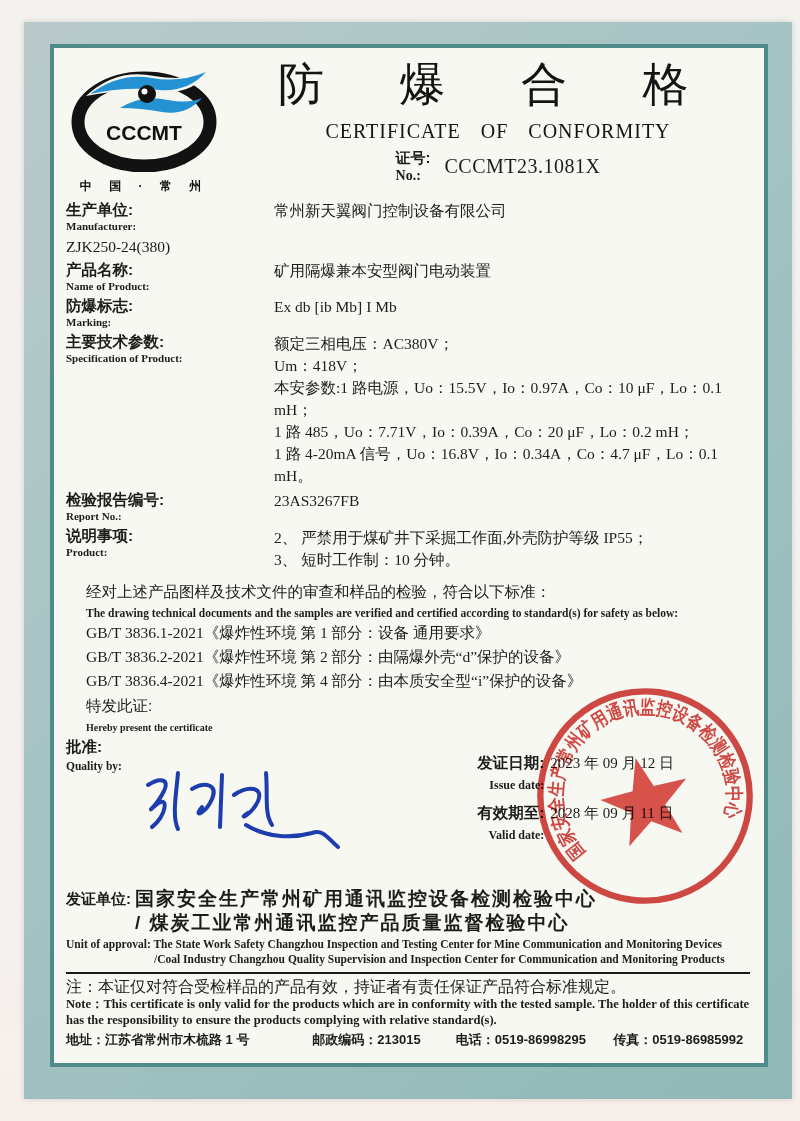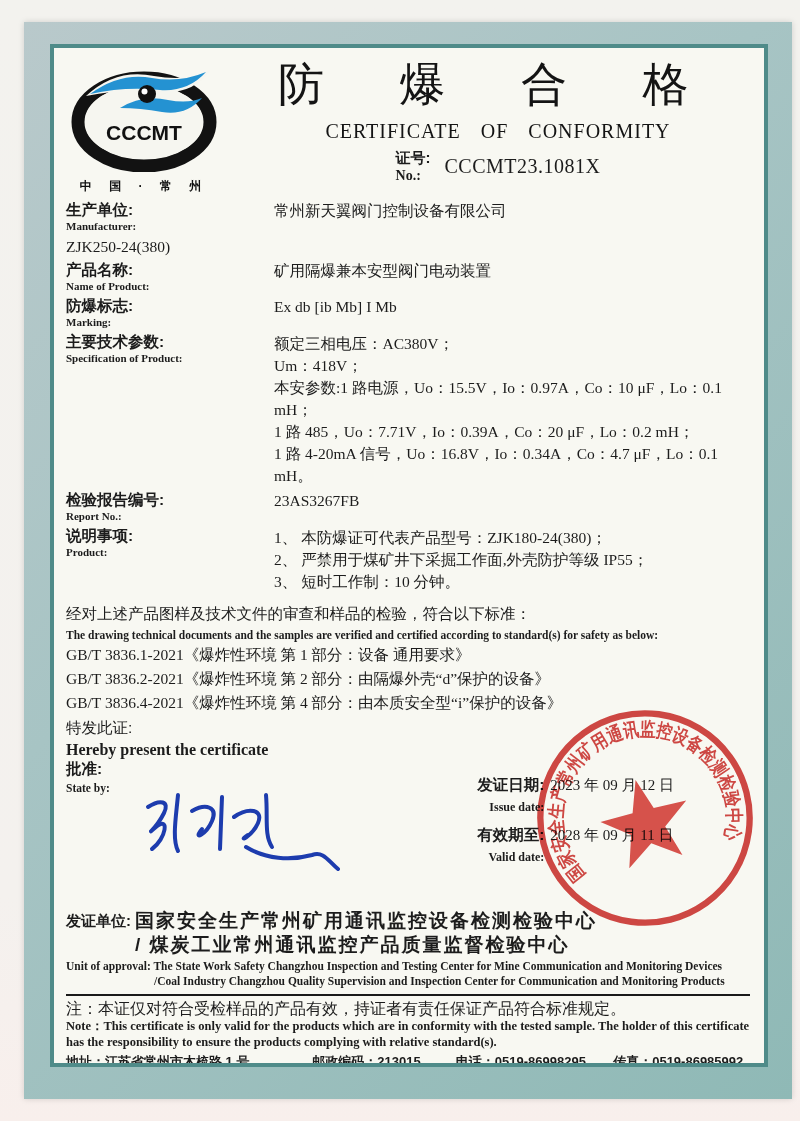--- a/index.html
+++ b/index.html
@@ -32,26 +32,26 @@
   .certno-value{font-size:20px;margin-left:14px;letter-spacing:.5px;}
   
   .fields{margin-top:4px;}
   .row{display:flex;margin-bottom:3px;}
   .lab{width:208px;flex:0 0 208px;}
   .lab-cn{font-family:"Liberation Sans","DejaVu Sans",sans-serif;font-weight:bold;font-size:15.5px;line-height:19px;}
   .lab-en{font-weight:bold;font-size:11px;line-height:14px;}
   .val{flex:1;font-size:15.5px;line-height:20px;padding-top:1px;}
   .val-line{font-size:15.5px;line-height:22px;}
   
-  .standards{margin-top:10px;}
+  .standards{margin-top:10px;margin-left:20px;}
   .std-intro-cn{font-family:"Liberation Sans","DejaVu Sans",sans-serif;font-size:15.5px;line-height:22px;}
   .std-intro-en{font-weight:bold;font-size:11.5px;line-height:16px;margin-top:2px;}
   .std-item{font-size:15.5px;line-height:24px;}
   .std-close-cn{font-family:"Liberation Sans","DejaVu Sans",sans-serif;font-size:15.5px;line-height:22px;margin-top:2px;}
-  .std-close-en{font-weight:bold;font-size:16px;line-height:15px;margin-top:3px;}
+  .std-close-en{font-weight:bold;font-size:10px;line-height:15px;margin-top:3px;}
   
   .approval{position:relative;display:flex;margin-top:2px;height:148px;}
   .sig-block{width:48%;position:relative;}
   .issued-cn{font-family:"Liberation Sans","DejaVu Sans",sans-serif;font-size:15.5px;font-weight:bold;}
   .issued-en{font-weight:bold;font-size:11.5px;margin-top:2px;}
   .signature{position:absolute;left:60px;top:18px;}
   .date-block{width:52%;padding-top:16px;position:relative;}
   .date-row{display:flex;margin-bottom:10px;}
   .date-labels{width:150px;flex:0 0 150px;text-align:right;}
   .date-cn{font-family:"Liberation Sans","DejaVu Sans",sans-serif;font-size:15.5px;font-weight:bold;line-height:20px;}
@@ -157,41 +157,40 @@
         </div>
       <div class="val">23AS3267FB</div>
     </div>
 
     <div class="row">
       <div class="lab">
           <div class="lab-cn">说明事项:</div>
           <div class="lab-en">Product:</div>
         </div>
       <div class="val">
-        <div class="val-line">1、 本防爆证可代表产品型号：ZJK180-24(380)；</div>
         <div class="val-line">2、 严禁用于煤矿井下采掘工作面,外壳防护等级 IP55；</div>
         <div class="val-line">3、 短时工作制：10 分钟。</div>
       </div>
     </div>
   </div>
 
   <div class="standards">
     <div class="std-intro-cn">经对上述产品图样及技术文件的审查和样品的检验，符合以下标准：</div>
     <div class="std-intro-en">The drawing technical documents and the samples are verified and certified according to standard(s) for safety as below:</div>
     <div class="std-item">GB/T 3836.1-2021《爆炸性环境 第 1 部分：设备 通用要求》</div>
     <div class="std-item">GB/T 3836.2-2021《爆炸性环境 第 2 部分：由隔爆外壳“d”保护的设备》</div>
     <div class="std-item">GB/T 3836.4-2021《爆炸性环境 第 4 部分：由本质安全型“i”保护的设备》</div>
     <div class="std-close-cn">特发此证:</div>
     <div class="std-close-en">Hereby present the certificate</div>
   </div>
 
   <div class="approval">
     <div class="sig-block">
       <div class="issued-cn">批准:</div>
-      <div class="issued-en">State by:</div>
+      <div class="issued-en">Quality by:</div>
       <svg class="signature" width="230" height="110" viewBox="0 0 230 110">
         <g fill="none" stroke="#1d3cae" stroke-width="4" stroke-linecap="round" stroke-linejoin="round">
           <path d="M22 30 C 34 22, 44 24, 38 36 C 30 52, 18 60, 30 50 C 44 38, 40 62, 26 72"></path>
           <path d="M52 18 C 50 40, 46 62, 52 74"></path>
           <path d="M66 34 C 80 26, 92 30, 86 44 C 80 58, 66 64, 76 52"></path>
           <path d="M96 20 L 94 72"></path>
           <path d="M108 40 C 122 30, 138 32, 132 46 C 126 60, 110 66, 122 58"></path>
           <path d="M140 18 C 142 40, 138 58, 146 70"></path>
           <path d="M120 70 C 140 82, 164 84, 186 78 C 198 74, 202 84, 212 92"></path>
         </g>

